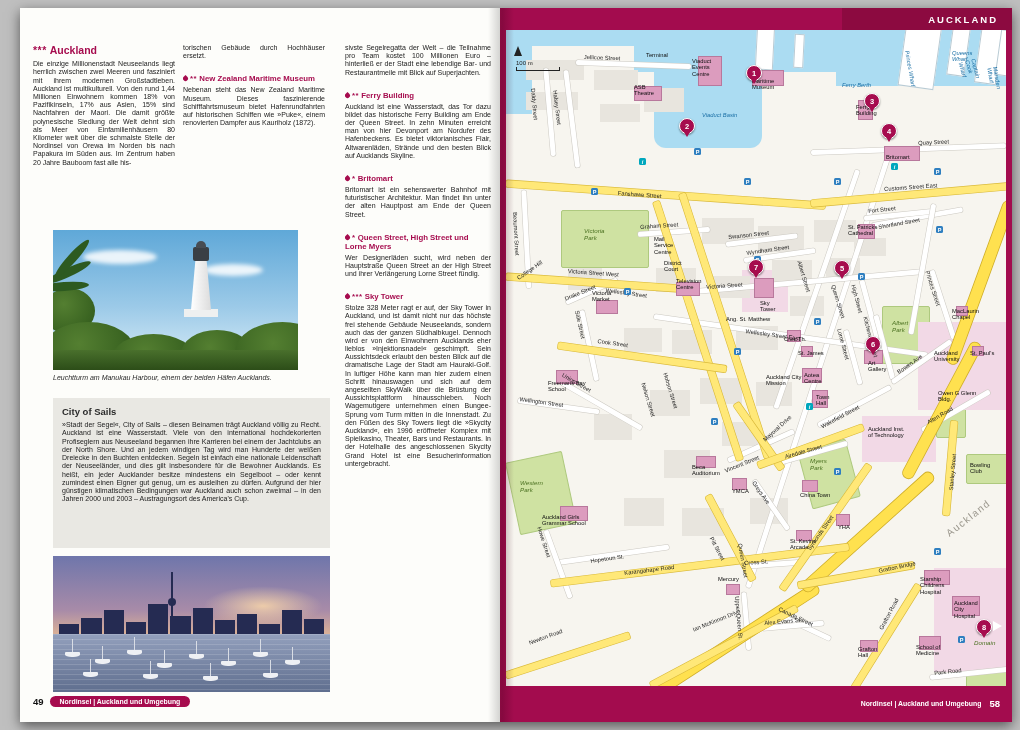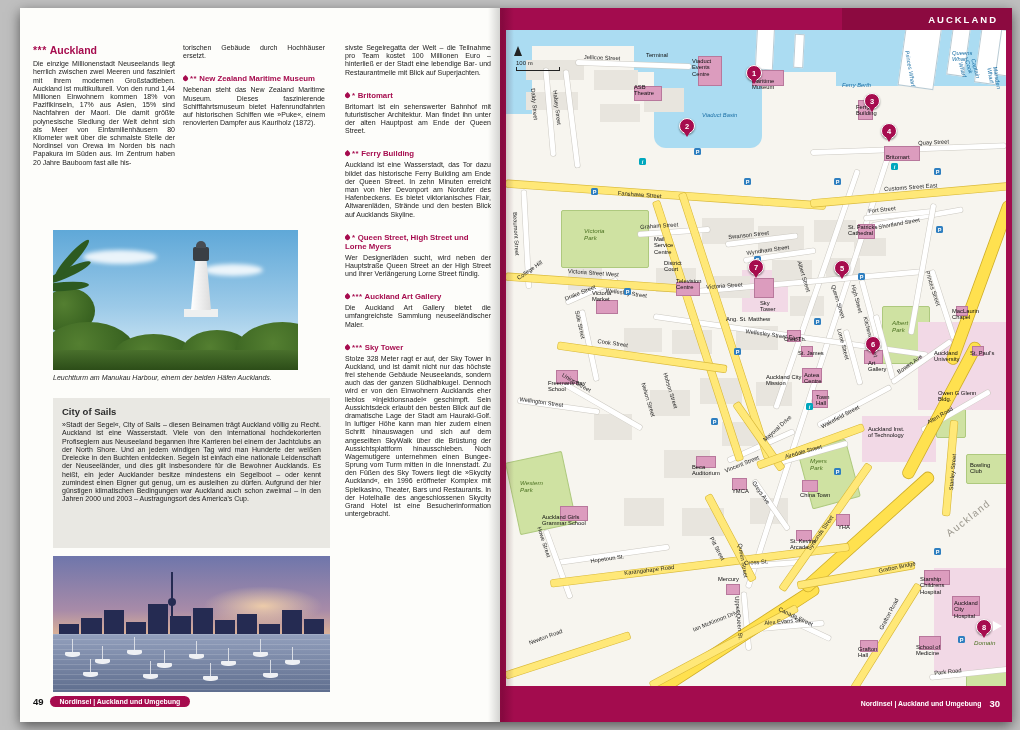--- a/index.html
+++ b/index.html
@@ -127,45 +127,39 @@
 
         </div>
     </div>
 
     <div class="col col3">
       <p>sivste Segelregatta der Welt – die Teilnahme pro Team kostet 100 Millionen Euro – hinterließ er der Stadt eine lebendige Bar- und Restaurantmeile mit Blick auf Superjachten.</p>
       <div>
 
           <div class="sec">
             <div class="sec-h">
+              <span class="pin"></span><span class="stars">**</span> <span>Ferry Building</span>
+            </div>
+            <p>Auckland ist eine Wasserstadt, das Tor dazu bildet das historische Ferry Building am Ende der Queen Street. In zehn Minuten erreicht man von hier Devonport am Nordufer des Hafenbeckens. Es bietet viktorianisches Flair, Altwarenläden, Strände und den besten Blick auf Aucklands Skyline.</p>
+          </div>
+
+          <div class="sec">
+            <div class="sec-h">
               <span class="pin"></span><span class="stars">*</span> <span>Britomart</span>
             </div>
             <p>Britomart ist ein sehenswerter Bahnhof mit futuristischer Architektur. Man findet ihn unter der alten Hauptpost am Ende der Queen Street.</p>
-          </div>
-
-          <div class="sec">
-            <div class="sec-h">
-              <span class="pin"></span><span class="stars">**</span> <span>Ferry Building</span>
-            </div>
-            <p>Auckland ist eine Wasserstadt, das Tor dazu bildet das historische Ferry Building am Ende der Queen Street. In zehn Minuten erreicht man von hier Devonport am Nordufer des Hafenbeckens. Es bietet viktorianisches Flair, Altwarenläden, Strände und den besten Blick auf Aucklands Skyline.</p>
           </div>
 
           <div class="sec">
             <div class="sec-h">
               <span class="pin"></span><span class="stars">*</span> <span>Queen Street, High Street und Lorne Myers</span>
             </div>
             <p>Wer Designerläden sucht, wird neben der Hauptstraße Queen Street an der High Street und ihrer Verlängerung Lorne Street fündig.</p>
           </div>
 
-          <div class="sec">
-            <div class="sec-h">
-              <span class="pin"></span><span class="stars">***</span> <span>Auckland Art Gallery</span>
-            </div>
-            <p>Die Auckland Art Gallery bietet die umfangreichste Sammlung neuseeländischer Maler.</p>
-          </div>
 
           <div class="sec">
             <div class="sec-h">
               <span class="pin"></span><span class="stars">***</span> <span>Sky Tower</span>
             </div>
             <p>Stolze 328 Meter ragt er auf, der Sky Tower in Auckland, und ist damit nicht nur das höchste frei stehende Gebäude Neuseelands, sondern auch das der ganzen Südhalbkugel. Dennoch wird er von den Einwohnern Aucklands eher lieblos »Injektionsnadel« geschimpft. Sein Aussichtsdeck erlaubt den besten Blick auf die dramatische Lage der Stadt am Hauraki-Golf. In luftiger Höhe kann man hier zudem einen Schritt hinauswagen und sich auf dem angeseilten SkyWalk über die Brüstung der Aussichtsplattform hinausschieben. Noch Wagemutigere unternehmen einen Bungee-Sprung vom Turm mitten in die Innenstadt. Zu den Füßen des Sky Towers liegt die »Skycity Auckland«, ein 1996 eröffneter Komplex mit Spielkasino, Theater, Bars und Restaurants. In der Hotelhalle des angeschlossenen Skycity Grand Hotel ist eine Besucherinformation untergebracht.</p>
           </div>
         </div>
     </div>
 
@@ -562,18 +556,18 @@
       <div class="arr8"></div>
       <div id="scale">
         <div class="north"></div>
         <span>100 m</span>
         <div class="bar"></div>
       </div>
     </div>
 
     <div id="foot-right">
       <span class="txt">Nordinsel | Auckland und Umgebung</span>
-      <span class="pg">30</span>
+      <span class="pg">58</span>
     </div>
   </div>
 
   <div class="fold"></div>
 </div>
 
 </body></html>

